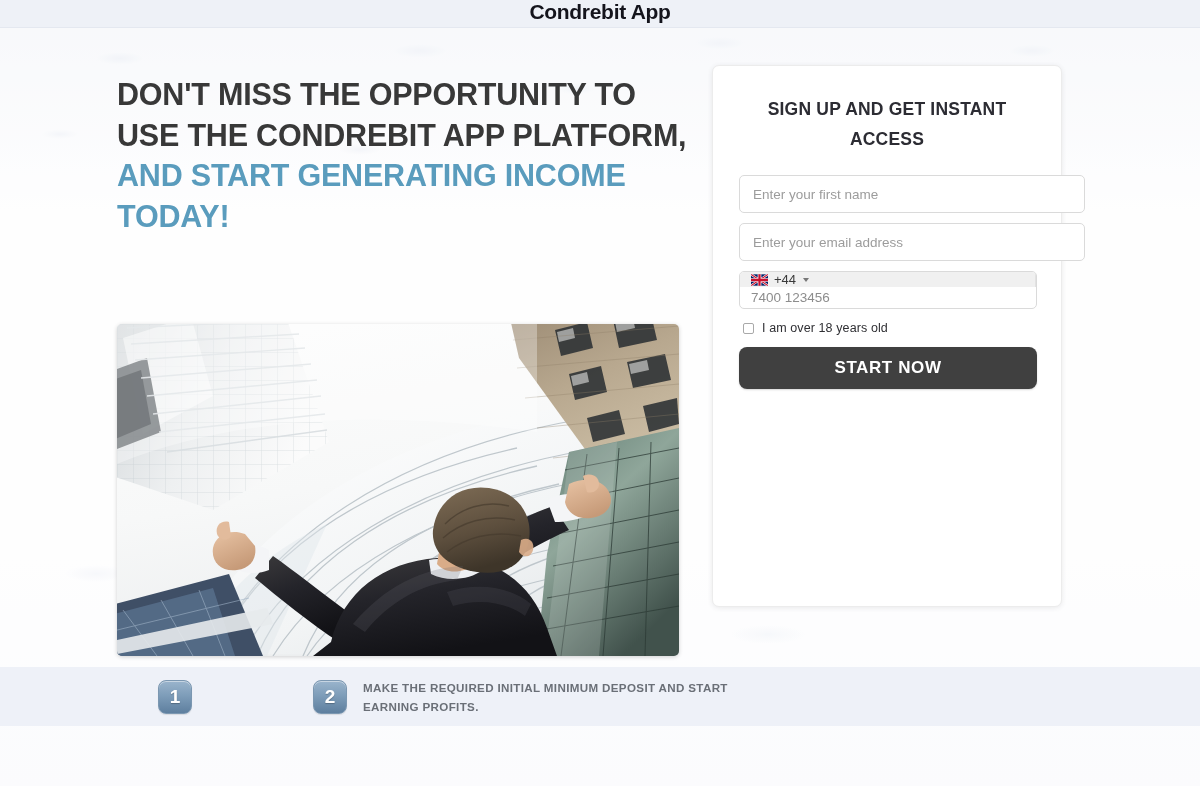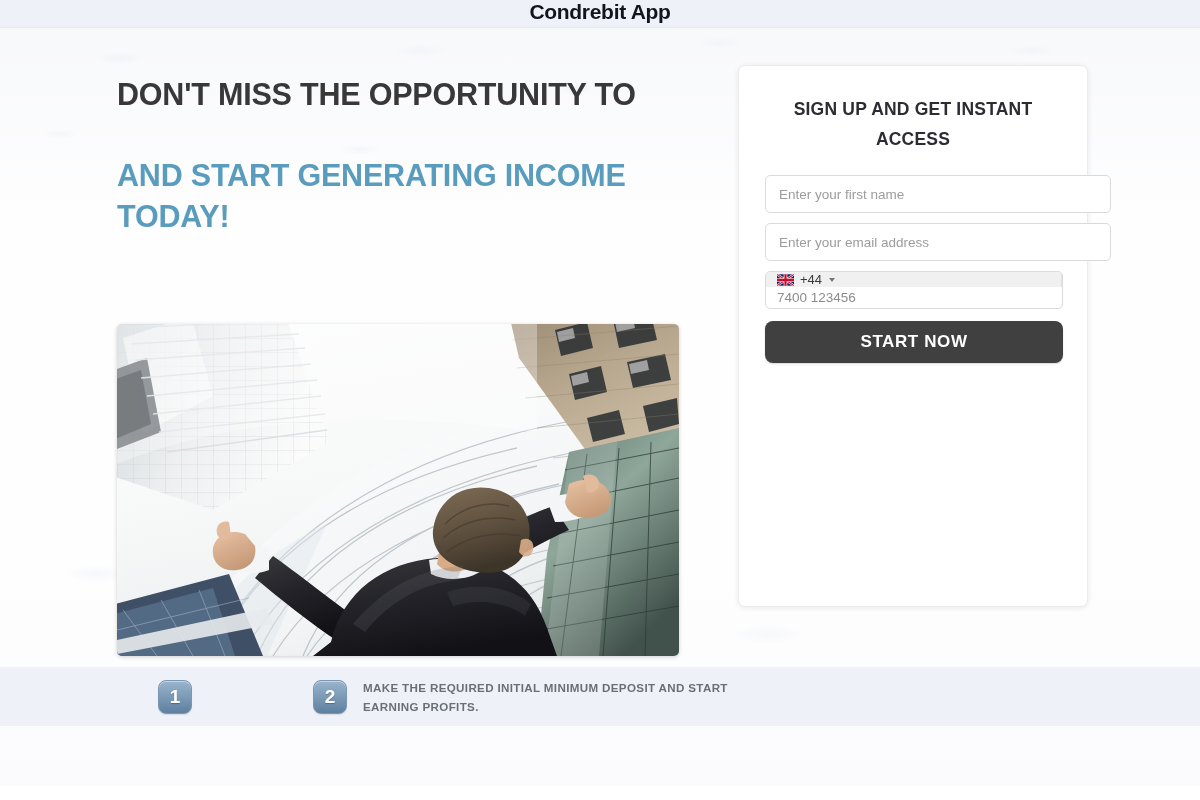--- a/index.html
+++ b/index.html
@@ -97,21 +97,21 @@
     border-radius: 5px;
     overflow: hidden;
     box-shadow: 0 1px 4px rgba(0,0,0,0.18);
     background: #f6f7f8;
   }
   .hero-image svg { display: block; width: 100%; height: 100%; }
 
   
   .signup-card {
     position: absolute;
-    left: 738px;
+    left: 712px;
     top: 37px;
     width: 350px;
     height: 542px;
     background: #ffffff;
     border: 1px solid #ececec;
     border-radius: 7px;
     box-shadow: 0 1px 5px rgba(60,60,70,0.10);
     padding: 28px 26px 0 26px;
   }
 
@@ -286,21 +286,21 @@
 </div>
 
 <div class="page">
   <div class="bg-pattern"></div>
 
   <div class="content">
 
     <div class="hero-left">
       <h1 class="headline">
         <span>DON'T MISS THE OPPORTUNITY TO</span><br>
-        <br>
+        <span>USE THE CONDREBIT APP PLATFORM,</span><br>
         <span class="accent">AND START GENERATING INCOME</span><br>
         <span class="accent">TODAY!</span>
       </h1>
 
       <div class="hero-image">
         <svg viewBox="0 0 562 332" preserveAspectRatio="xMidYMid slice">
           <defs>
             <linearGradient id="sky" x1="0" y1="0" x2="0.3" y2="1">
               <stop offset="0%" stop-color="#fdfdfd"></stop>
               <stop offset="55%" stop-color="#f7f8f8"></stop>
@@ -519,20 +519,24 @@
             <path d="M0,0 L60,40 M60,0 L0,40" stroke="#C8102E" stroke-width="4"></path>
             <path d="M30,0 V40 M0,20 H60" stroke="#ffffff" stroke-width="13"></path>
             <path d="M30,0 V40 M0,20 H60" stroke="#C8102E" stroke-width="8"></path>
           </svg>
           <span class="dial-code">+44</span>
           <span class="caret-dot"></span>
         </div>
         <input class="phone-input" type="tel" placeholder="7400 123456" style="">
       </div>
 
+      <div class="age-row">
+        <div class="age-checkbox"></div>
+        <span class="age-label">I am over 18 years old</span>
+      </div>
 
       <button class="start-button">START NOW</button>
     </div>
 
   </div>
 
   <div class="steps-band">
     <div class="steps-inner">
 
       <div class="step step-1">

